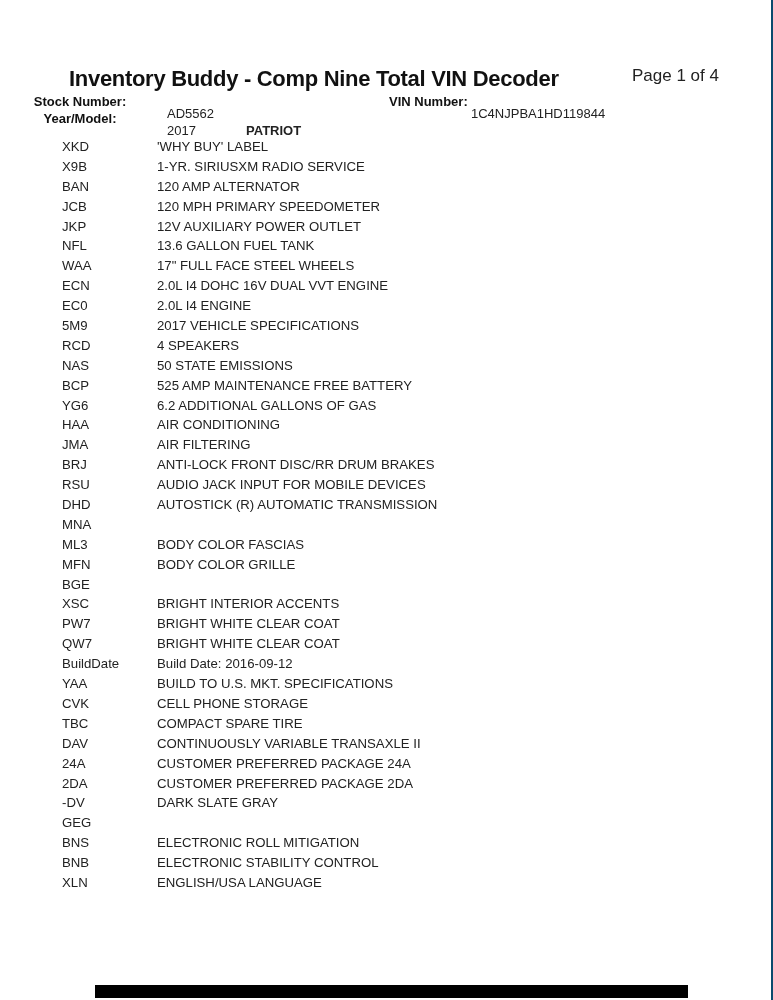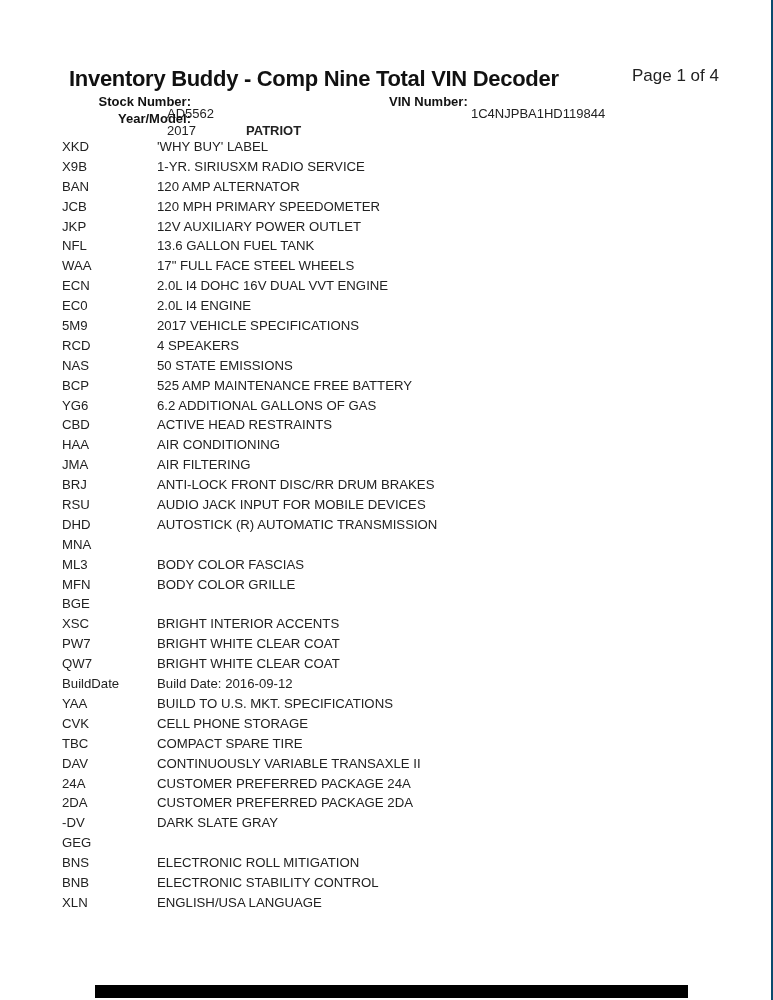--- a/index.html
+++ b/index.html
@@ -32,23 +32,22 @@
     color: #222;
     white-space: nowrap;
   }
   .meta-row { position: absolute; white-space: nowrap; font-size: 13px; }
   .meta-label { font-weight: bold; color: #111; }
   .meta-value { color: #222; margin-top: 12px; }
   .label-col {
     position: absolute;
     left: 0;
     width: 160px;
-    text-align: right;
+    text-align: center;
     display: inline-block;
-    padding-left: 31px;
   }
   .row1 { top: 94px; }
   .row2 { top: 111px; }
   .stock-value { position: absolute; left: 167px; }
   .vin-label   { position: absolute; left: 389px; }
   .vin-value   { position: absolute; left: 471px; }
   .year-value  { position: absolute; left: 167px; }
   .model-value { position: absolute; left: 246px; font-weight: bold; }
   .options-list {
     position: absolute;
@@ -161,24 +160,20 @@
     <div class="option-row">
       <span class="option-code">BCP</span>
       <span class="option-desc">525 AMP MAINTENANCE FREE BATTERY</span>
     </div>
 
     <div class="option-row">
       <span class="option-code">YG6</span>
       <span class="option-desc">6.2 ADDITIONAL GALLONS OF GAS</span>
     </div>
 
-    <div class="option-row">
-      <span class="option-code">CBD</span>
-      <span class="option-desc">ACTIVE HEAD RESTRAINTS</span>
-    </div>
 
     <div class="option-row">
       <span class="option-code">HAA</span>
       <span class="option-desc">AIR CONDITIONING</span>
     </div>
 
     <div class="option-row">
       <span class="option-code">JMA</span>
       <span class="option-desc">AIR FILTERING</span>
     </div>

